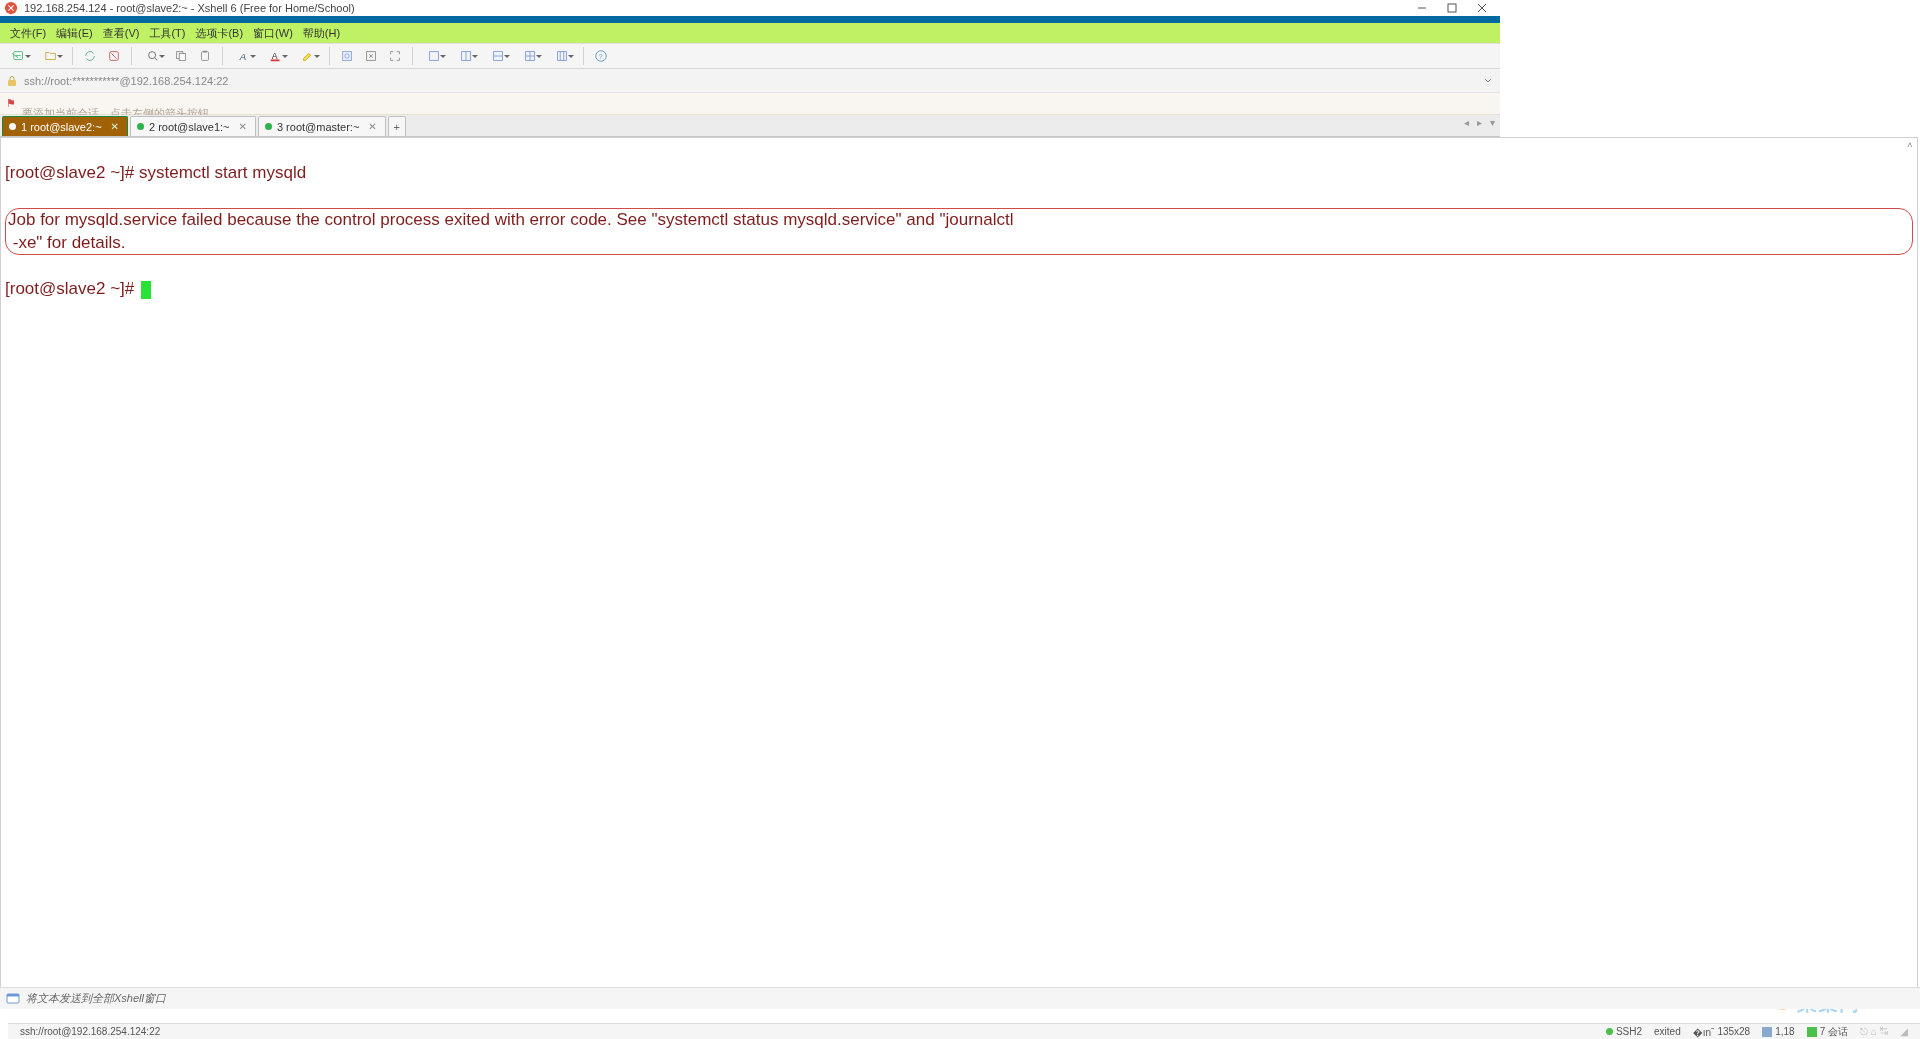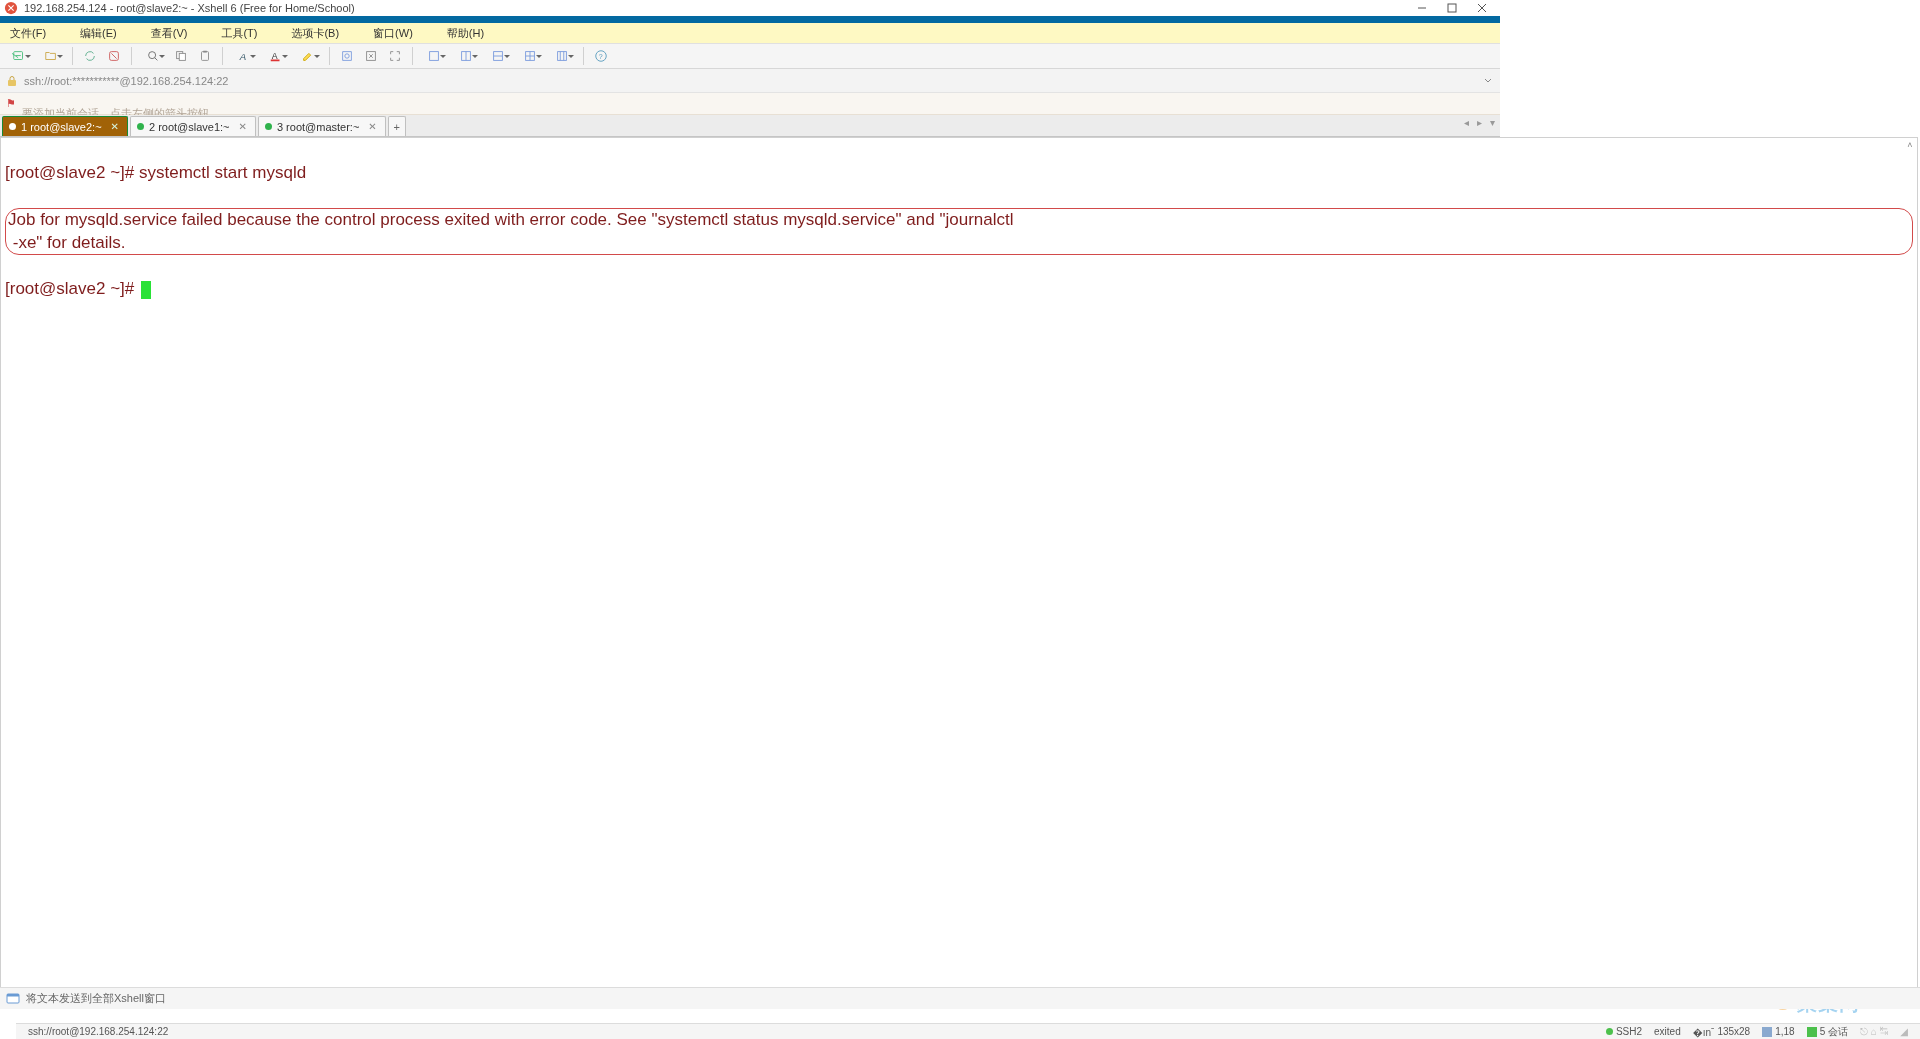--- a/index.html
+++ b/index.html
@@ -5,21 +5,21 @@
   * { margin:0; padding:0; box-sizing:border-box; font-family:"Microsoft YaHei","Segoe UI",Tahoma,sans-serif; }
   html,body { width:1500px; height:812px; background:#fff; overflow:hidden; font-size:12px; color:#333; }
   
   .titlebar { height:23px; display:flex; align-items:center; padding:0 4px; background:#fff; border-bottom:7px solid #0369a1; }
   .titlebar .app-icon { width:14px; height:14px; margin-right:6px; }
   .titlebar .title-text { flex:1; font-size:11px; color:#444; }
   .win-btns { display:flex; gap:18px; padding-right:8px; }
   .win-btn { width:12px; height:12px; display:flex; align-items:center; justify-content:center; color:#555; }
   .win-btn svg { width:10px; height:10px; }
   
-  .menubar { height:20px; display:flex; align-items:center; padding:0 6px; gap:26px; font-size:11px; color:#333; background:#fef9c3; }
+  .menubar { height:20px; display:flex; align-items:center; padding:0 6px; gap:2px; font-size:11px; color:#333; background:#bef264; }
   .menubar .menu-item { padding:1px 4px; cursor:default; }
   
   .toolbar { height:26px; display:flex; align-items:center; padding:0 4px; gap:2px; background:#f5f5f5; border-top:1px solid #e0e0e0; border-bottom:1px solid #d7d7d7; }
   .tbtn { width:22px; height:22px; display:flex; align-items:center; justify-content:center; border:1px solid transparent; border-radius:2px; }
   .tbtn svg { width:14px; height:14px; }
   .tbtn.drop { width:30px; position:relative; }
   .tbtn.drop::after { content:""; position:absolute; right:2px; top:9px; border:3px solid transparent; border-top-color:#666; }
   .tsep { width:1px; height:18px; background:#d0d0d0; margin:0 4px; }
   
   .addrbar { height:24px; display:flex; align-items:center; padding:0 6px; gap:6px; background:#f3f3f3; border-bottom:1px solid #e3e3e3; }
@@ -42,25 +42,25 @@
   .tabstrip .tabnav { position:absolute; right:2px; top:2px; display:flex; gap:2px; color:#999; font-size:10px; }
   .tabstrip .tabnav span { padding:0 3px; }
   
   .terminal-wrap { position:absolute; left:0; right:2px; top:137px; bottom:38px; background:#fff; border:1px solid #d0d0d0; }
   .terminal-scroll-up { position:absolute; right:0; top:0; width:14px; height:14px; display:flex; align-items:center; justify-content:center; font-size:9px; color:#888; }
   .terminal { font-family:"Consolas","Courier New",monospace; font-size:17px; line-height:1.32; padding:2px 4px; white-space:pre; color:#7f1d1d; }
   .prompt-line { }
   .err-box { border:1.5px solid #d24a4a; border-radius:14px; padding:0 2px; margin-top:1px; }
   .cursor { display:inline-block; width:10px; height:18px; background:#29e236; vertical-align:text-bottom; margin-left:2px; }
   
-  .sendbar { position:absolute; left:0; right:0; bottom:30px; height:22px; display:flex; align-items:center; padding:0 6px; gap:6px; background:#f5f5f5; border-top:1px solid #dcdcdc; }
+  .sendbar { position:absolute; left:0; right:0; bottom:30px; height:22px; display:flex; align-items:center; padding:0 6px; gap:6px; background:#f5f5f5; border-top:1px solid #dcdcdc;font-style:italic; }
   .sendbar .term-icon { width:14px; height:14px; }
   .sendbar .send-text { font-size:11px; color:#666; }
   
-  .statusbar { position:absolute; left:16px; right:0; bottom:0; height:16px; display:flex; align-items:center; justify-content:space-between; padding:0 12px; background:#f5f5f5; border-top:1px solid #dcdcdc; font-size:10px; color:#555; }
+  .statusbar { position:absolute; left:8px; right:0; bottom:0; height:16px; display:flex; align-items:center; justify-content:space-between; padding:0 12px; background:#f5f5f5; border-top:1px solid #dcdcdc; font-size:10px; color:#555; }
   .statusbar .right { display:flex; gap:12px; }
   .status-seg { display:flex; align-items:center; gap:3px; }
   .led { width:7px; height:7px; border-radius:50%; background:#4cc04c; }
   .small-icon { width:10px; height:10px; background:#8aa9cf; }
   
   .watermark { position:absolute; right:60px; bottom:22px; font-size:20px; font-weight:bold; color:#f0a030; opacity:.45; letter-spacing:1px; pointer-events:none; }
   .watermark span.cn { color:#3aa0e0; }
 </style>
 </head>
 <body>
@@ -295,20 +295,20 @@
     <div class="status-seg">
         <span>�ınˉ </span>
         <span>135x28</span>
       </div>
     <div class="status-seg">
         <span class="small-icon"></span>
         <span>1,18</span>
       </div>
     <div class="status-seg">
         <span class="small-icon" style="background:#4cc04c"></span>
-        <span>5 会话</span>
+        <span>7 会话</span>
       </div>
     <div class="status-seg">
         <span style="color:#bbb">⎋ ⌂ ↹</span>
       </div>
     <div class="status-seg" style="color:#bbb">◢</div>
   </div>
 </div>
 
 </body></html>

